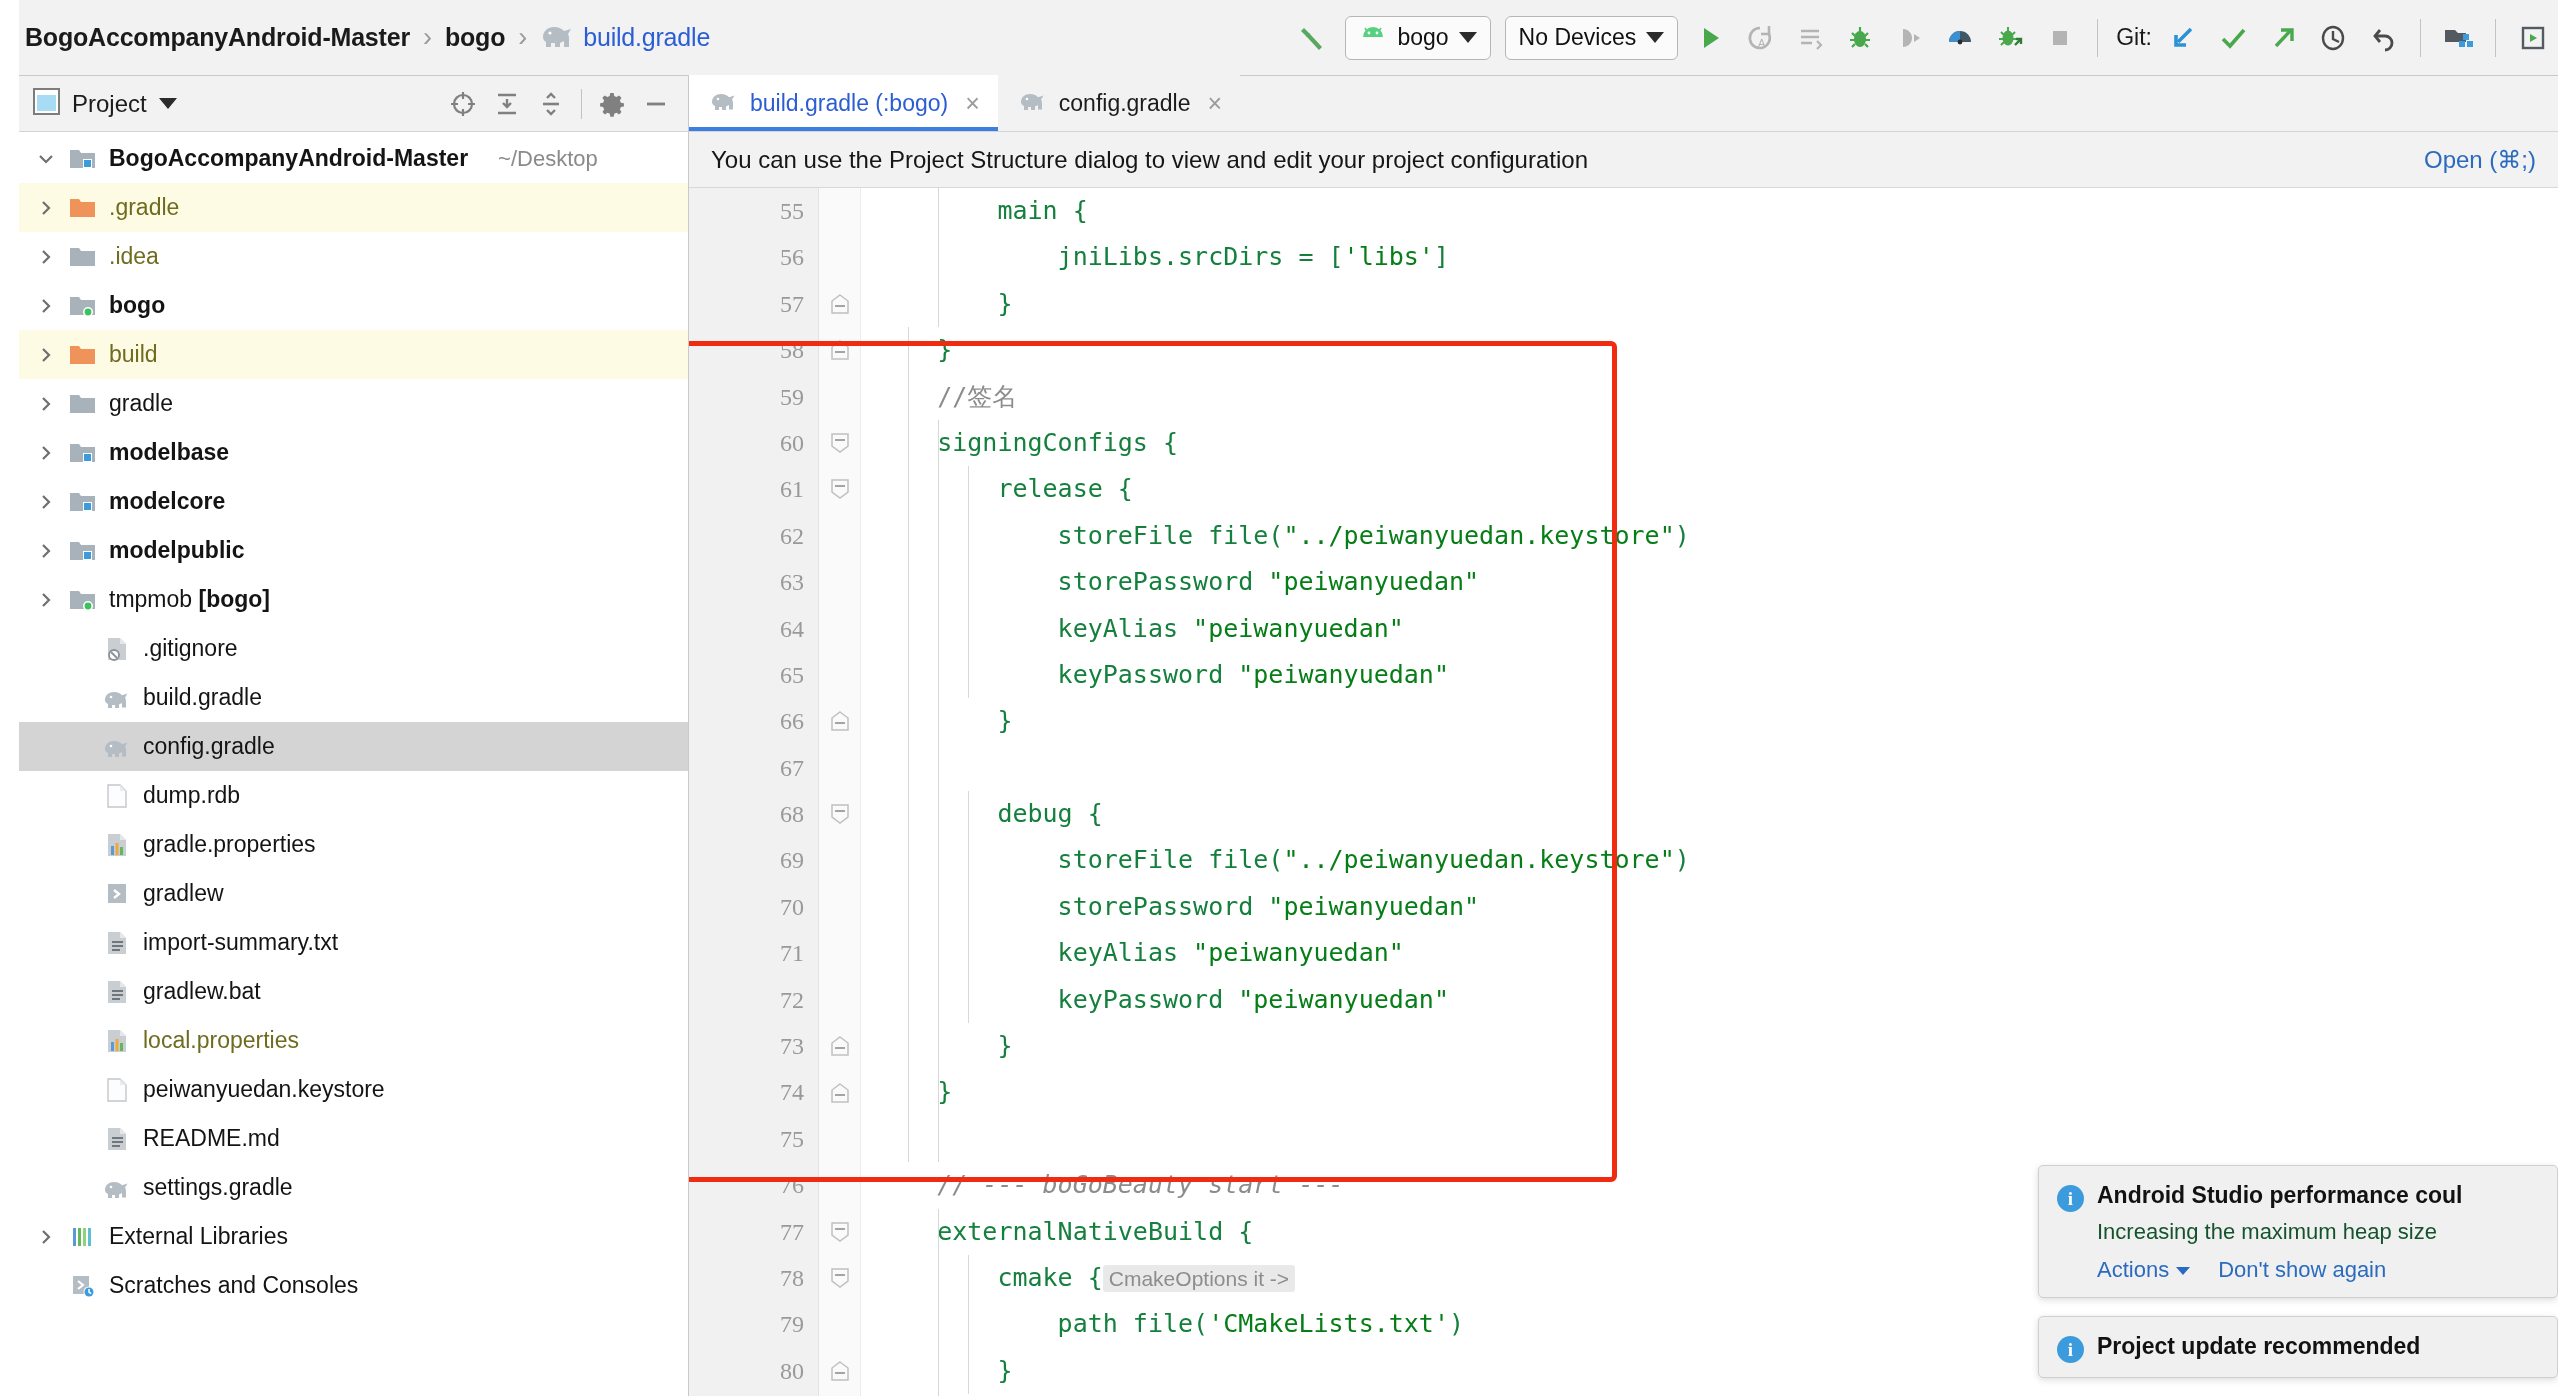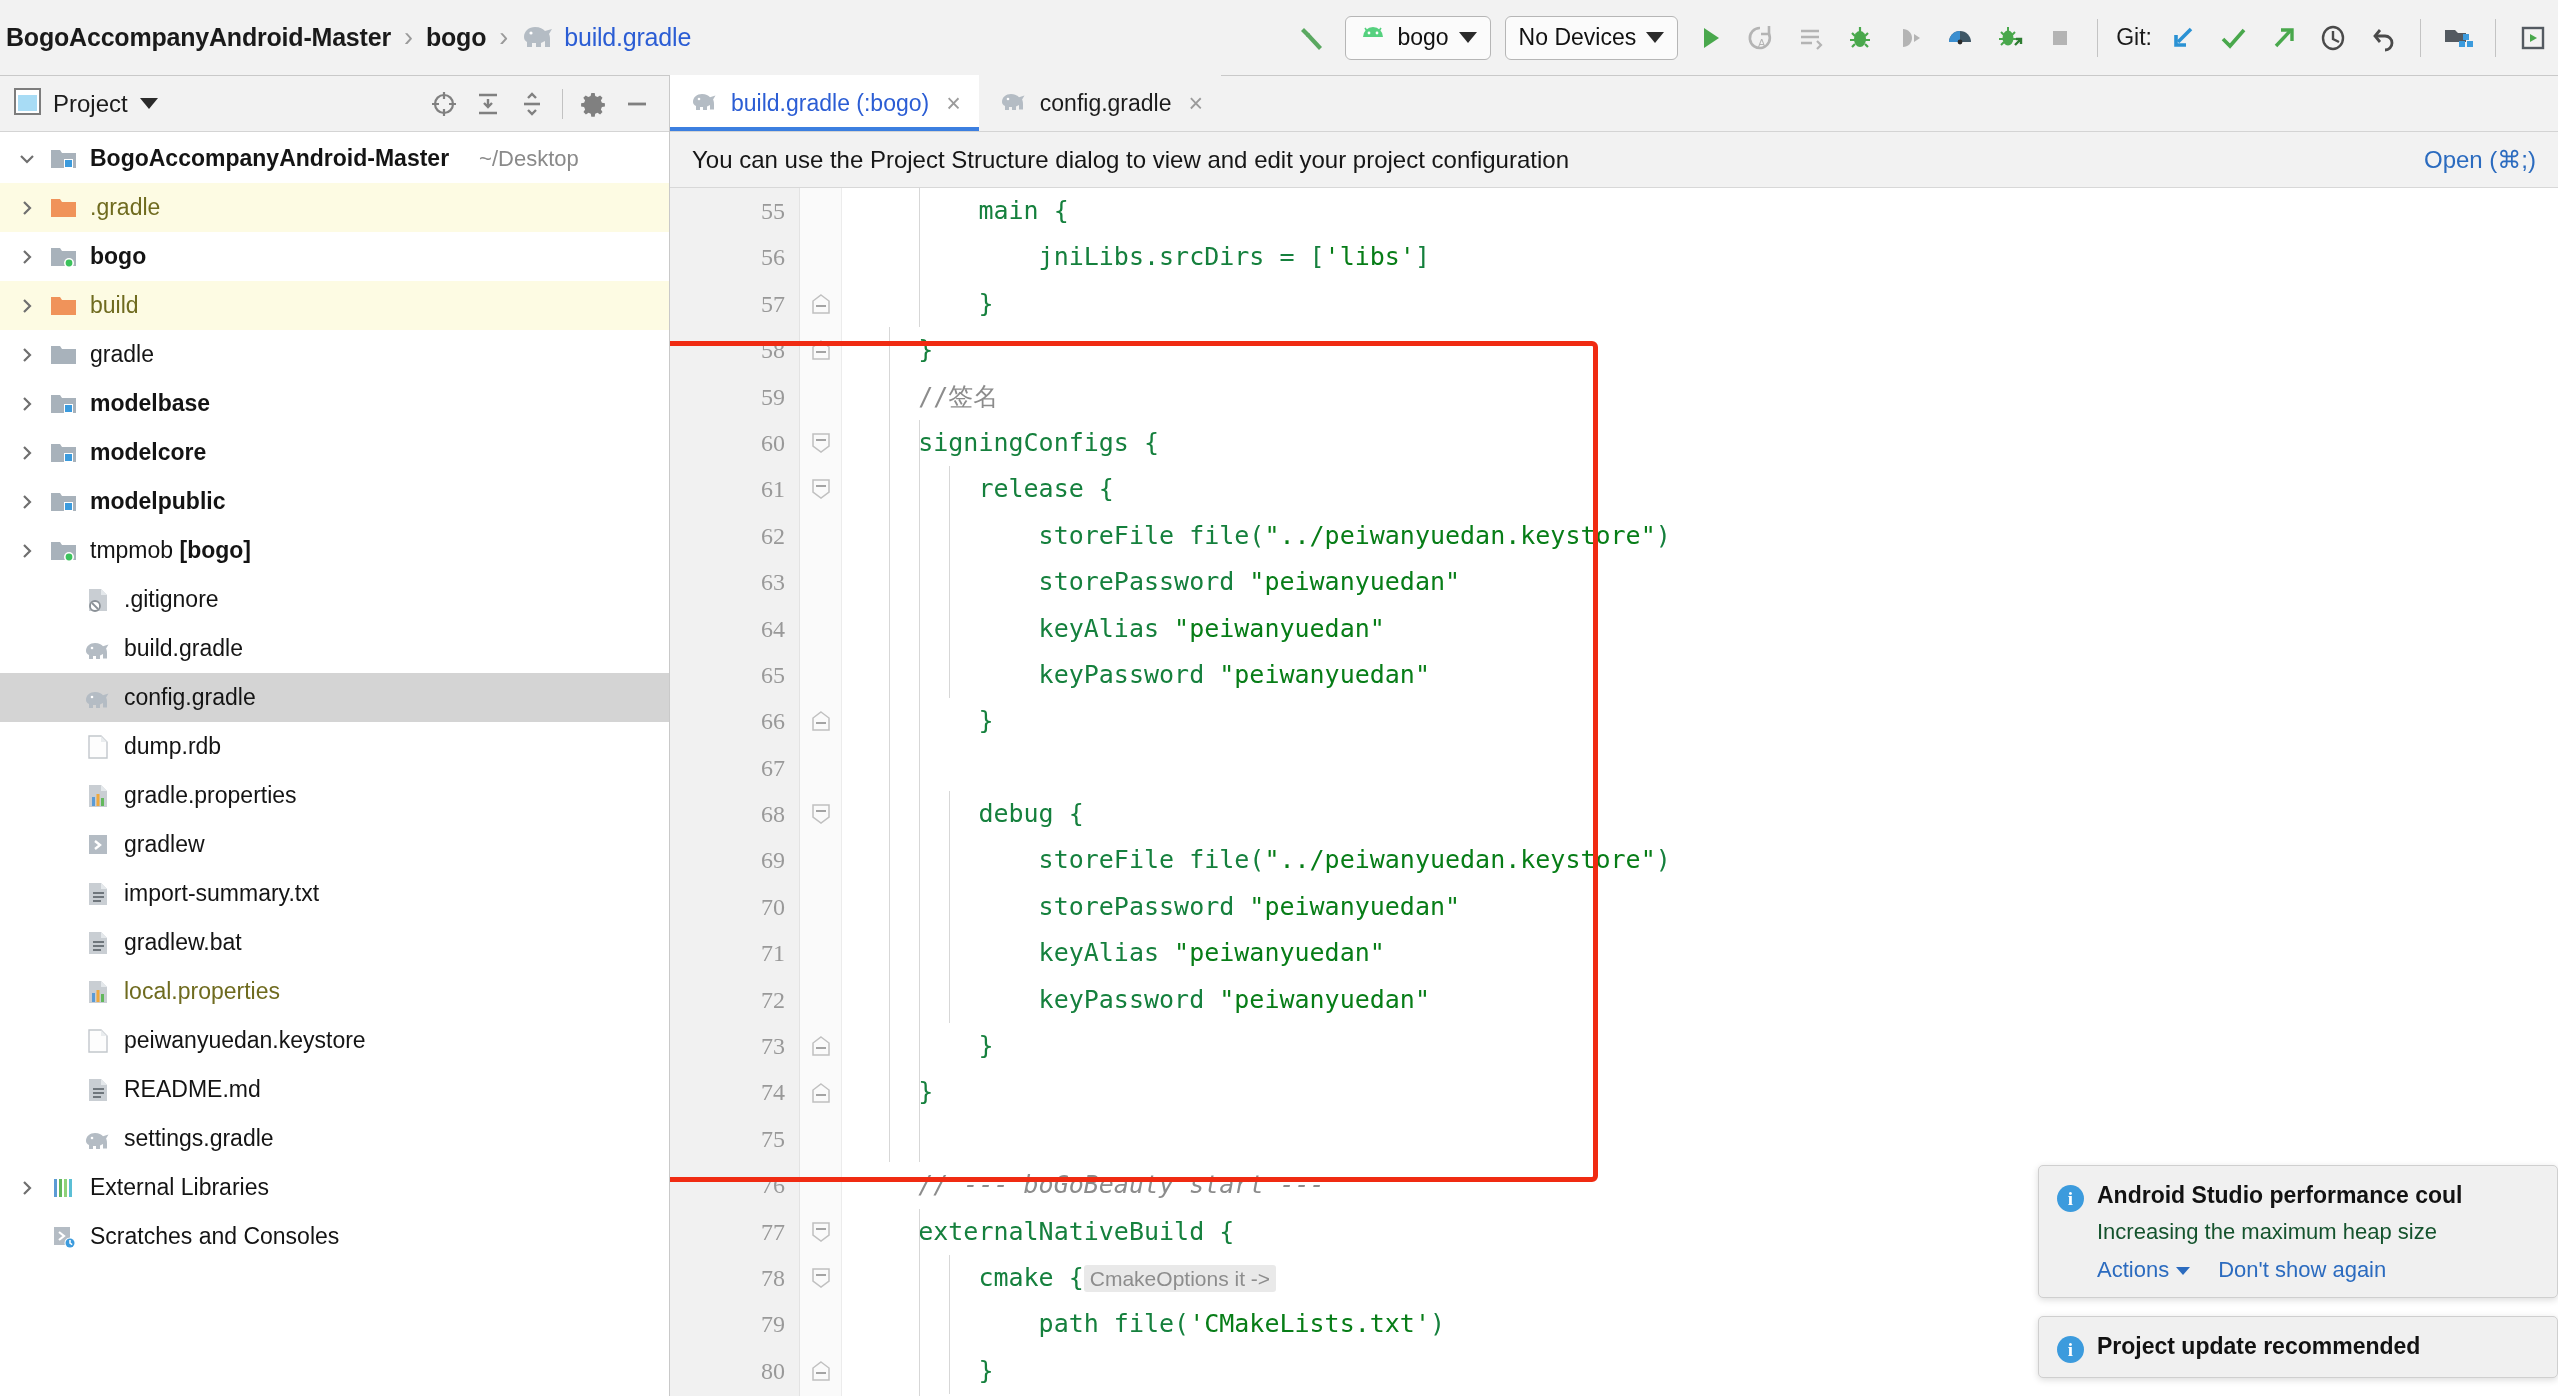--- a/index.html
+++ b/index.html
@@ -3,21 +3,21 @@
 <meta charset="utf-8">
 <style>
   * { box-sizing: border-box; margin: 0; padding: 0; }
   html, body {
     width: 2558px; height: 1396px;
     overflow: hidden;
     background: #ffffff;
     font-family: "Liberation Sans", sans-serif;
     -webkit-font-smoothing: antialiased;
   }
-  .app { position: relative; width: 2558px; height: 1396px; display: flex; flex-direction: column; }
+  .app { position: relative; width: 2558px; height: 1396px; display: flex; flex-direction: column; padding-left: 19px; }
 
   
   .topbar {
     height: 76px; min-height: 76px;
     background: #f2f2f2;
     border-bottom: 1px solid #c9c9c9;
     display: flex; align-items: center;
     position: relative;
   }
   .breadcrumb { display: flex; align-items: center; padding-left: 6px; gap: 0px; }
@@ -371,20 +371,33 @@
               <svg width="20" height="20" viewBox="0 0 20 20">
                 <path d="M7 4l6 6-6 6" stroke="#6f6f6f" stroke-width="2.2" fill="none"></path>
               </svg>
             </div>
             <div class="ico">
               <svg width="30" height="26" viewBox="0 0 30 26">
                 <path d="M2 4h9l2 3h14v15H2z" fill="#f0935a"></path>
               </svg>
             </div>
             <span class="lbl olive">.gradle</span>
+          </div>
+          <div class="row ind1">
+            <div class="arrow">
+              <svg width="20" height="20" viewBox="0 0 20 20">
+                <path d="M7 4l6 6-6 6" stroke="#6f6f6f" stroke-width="2.2" fill="none"></path>
+              </svg>
+            </div>
+            <div class="ico">
+              <svg width="30" height="26" viewBox="0 0 30 26">
+                <path d="M2 4h9l2 3h14v15H2z" fill="#a8b2bb"></path>
+              </svg>
+            </div>
+            <span class="lbl olive">.idea</span>
           </div>
           <div class="row ind1">
             <div class="arrow">
               <svg width="20" height="20" viewBox="0 0 20 20">
                 <path d="M7 4l6 6-6 6" stroke="#6f6f6f" stroke-width="2.2" fill="none"></path>
               </svg>
             </div>
             <div class="ico">
               <svg width="30" height="26" viewBox="0 0 30 26">
                 <path d="M2 4h9l2 3h14v15H2z" fill="#a8b2bb"></path>

